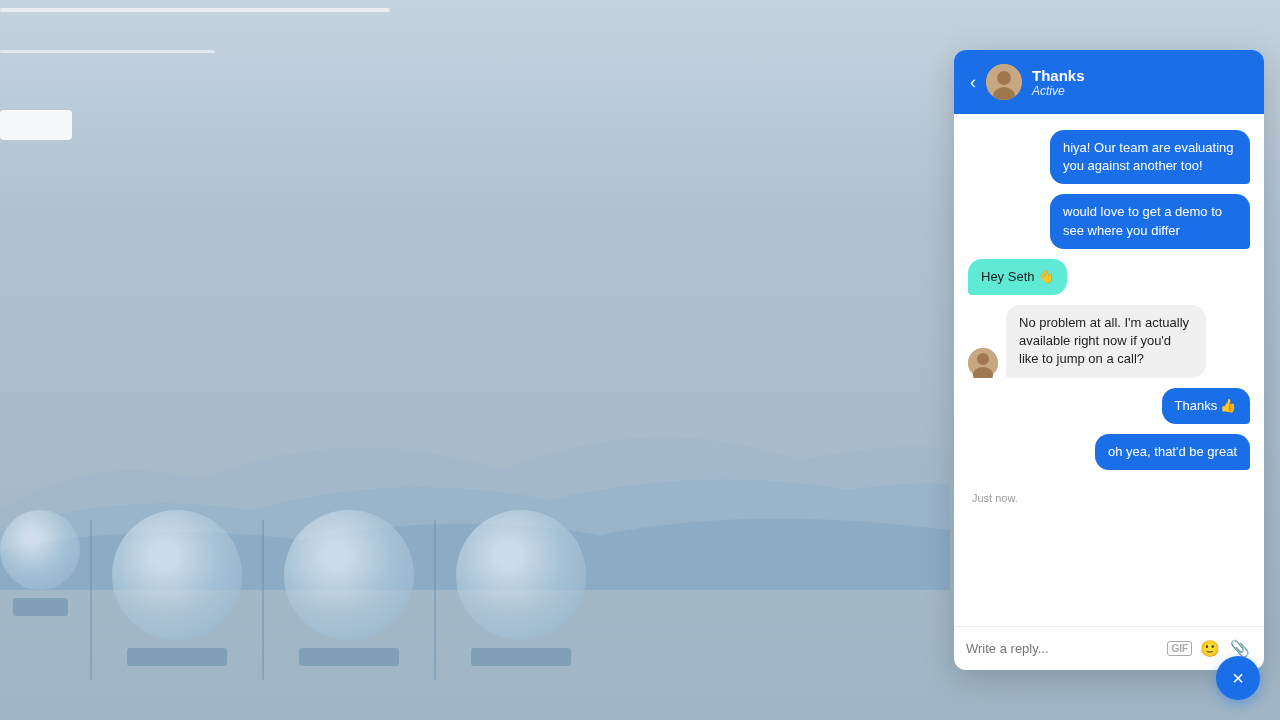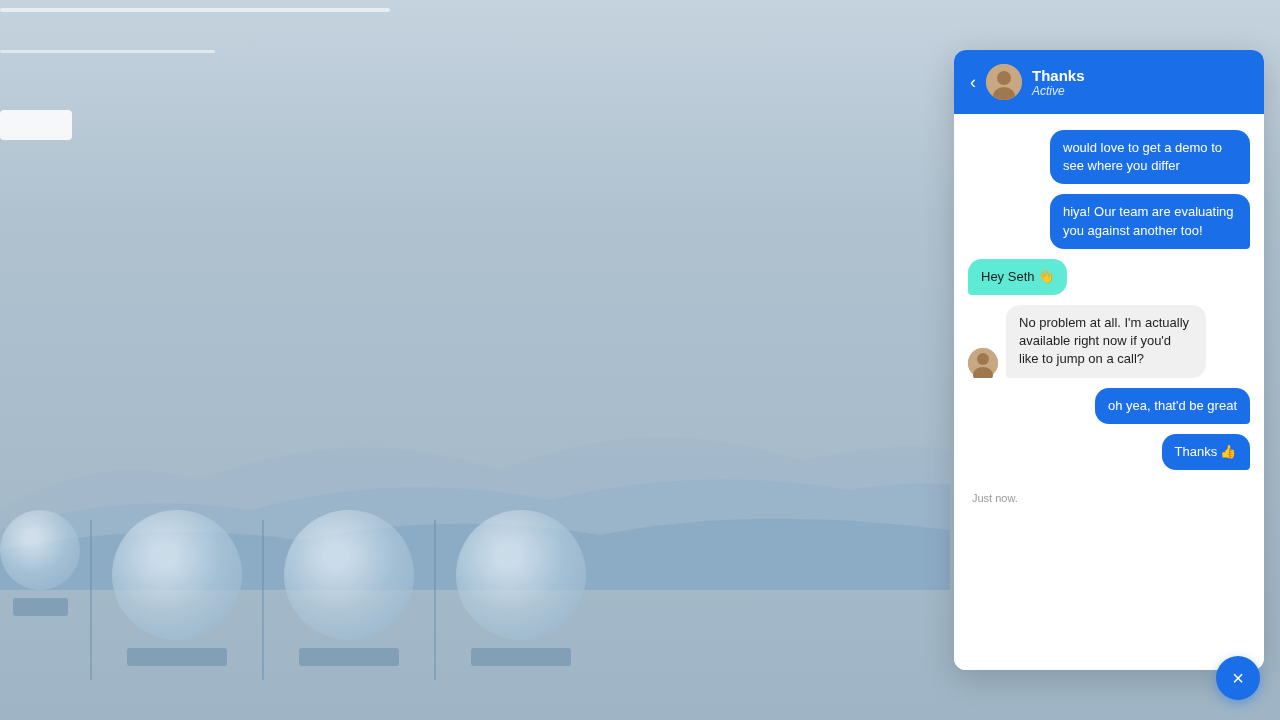--- a/index.html
+++ b/index.html
@@ -365,53 +365,65 @@
     </div>
     <div class="header-info">
       <div class="header-name">Thanks</div>
       <div class="header-status">Active</div>
     </div>
   </div>
 
   <div class="chat-messages">
 
     <div class="msg-out">
+      <div class="bubble-out">hiya! Our team are evaluating you against another too!</div>
+    </div>
+
+    <div class="msg-out">
       <div class="bubble-out">would love to get a demo to see where you differ</div>
-    </div>
-
-    <div class="msg-out">
-      <div class="bubble-out">hiya! Our team are evaluating you against another too!</div>
     </div>
 
     <div class="msg-self">
       <div class="bubble-self">Hey Seth 👋</div>
     </div>
 
     <div class="msg-in">
       <div class="msg-in-avatar">
         <svg width="30" height="30" viewBox="0 0 30 30">
           <circle cx="15" cy="15" r="15" fill="#c8a882"></circle>
           <circle cx="15" cy="11" r="6" fill="#a07850"></circle>
           <ellipse cx="15" cy="27" rx="10" ry="8" fill="#a07850"></ellipse>
         </svg>
       </div>
       <div class="bubble-in">No problem at all. I'm actually available right now if you'd like to jump on a call?</div>
     </div>
 
     <div class="msg-out">
+      <div class="bubble-out">Thanks 👍</div>
+    </div>
+
+    <div class="msg-out">
       <div class="bubble-out">oh yea, that'd be great</div>
     </div>
 
-    <div class="msg-out">
-      <div class="bubble-out">Thanks 👍</div>
-    </div>
-
 
     <div class="timestamp">Just now.</div>
 
   </div>
 
+  <div class="chat-input-area">
+    <input class="chat-input" type="text" placeholder="Write a reply..." style="">
+    <div class="input-icons">
+      <span class="gif-label">GIF</span>
+      <button class="input-icon-btn">
+        <span>🙂</span>
+      </button>
+      <button class="input-icon-btn">
+        <span>📎</span>
+      </button>
+    </div>
+  </div>
 
 </div>
 
 <button class="close-btn">
   <span>×</span>
 </button>
 
 </body></html>

